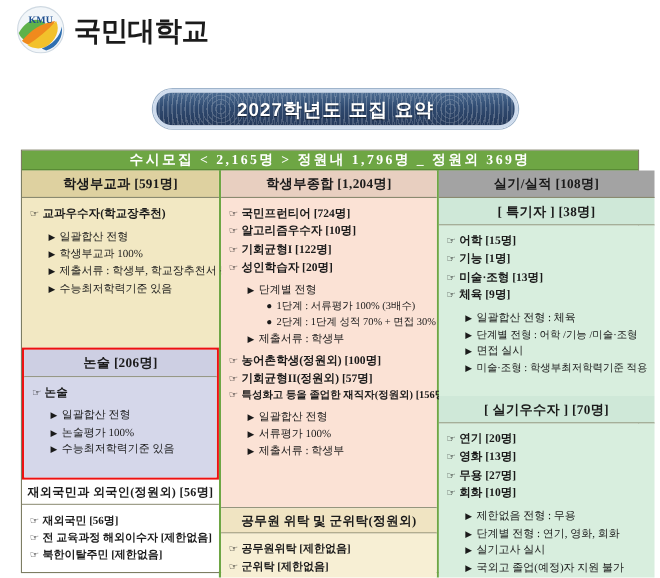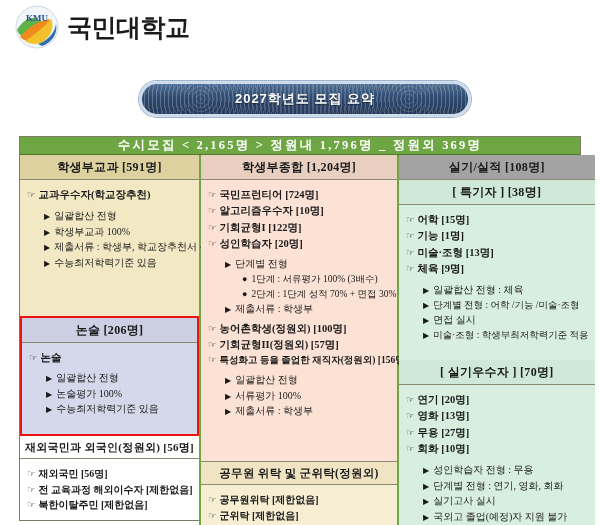--- a/index.html
+++ b/index.html
@@ -36,21 +36,21 @@
     overflow: hidden;
   }
   .title-pill .rays {
     position: absolute; inset: 0; opacity: .30;
     background:
       repeating-radial-gradient(circle at 18% 50%, rgba(255,255,255,.55) 0 1px, rgba(255,255,255,0) 1px 4px),
       repeating-radial-gradient(circle at 82% 50%, rgba(255,255,255,.55) 0 1px, rgba(255,255,255,0) 1px 4px);
   }
   .title-text {
     position: relative; z-index: 2;
-    color: #ffffff; font-size: 13px; font-weight: bold;
+    color: #ffffff; font-size: 17px; font-weight: bold;
     letter-spacing: 1px;
     font-family: "Liberation Sans", "DejaVu Sans", sans-serif;
     text-shadow: 0 1px 1px rgba(0,0,0,.55);
   }
 
   
   .table {
     position: absolute; left: 19px; top: 136px;
     width: 562px; height: 385px;
     border: 1px solid #7d7d63;
@@ -312,21 +312,21 @@
             <div class="li main">
               <span class="hand">☞</span><span>영화 [13명]</span>
             </div>
             <div class="li main">
               <span class="hand">☞</span><span>무용 [27명]</span>
             </div>
             <div class="li main" style="margin-bottom:5px">
               <span class="hand">☞</span><span>회화 [10명]</span>
             </div>
             <div class="li sub">
-              <span class="tri">▶</span><span>성인학습자 전형 : 무용</span>
+              <span class="tri">▶</span><span>제한없음 전형 : 무용</span>
             </div>
             <div class="li sub">
               <span class="tri">▶</span><span>단계별 전형 : 연기, 영화, 회화</span>
             </div>
             <div class="li sub">
               <span class="tri">▶</span><span>실기고사 실시</span>
             </div>
             <div class="li sub">
               <span class="tri">▶</span><span>국외고 졸업(예정)자 지원 불가</span>
             </div>

